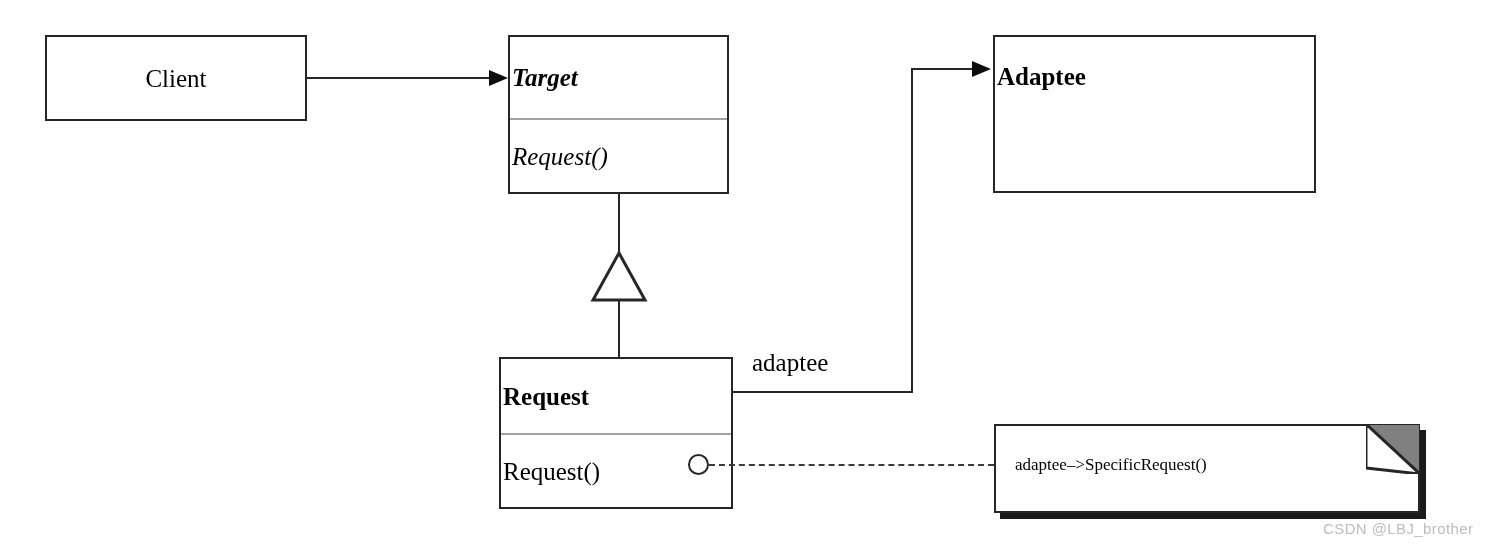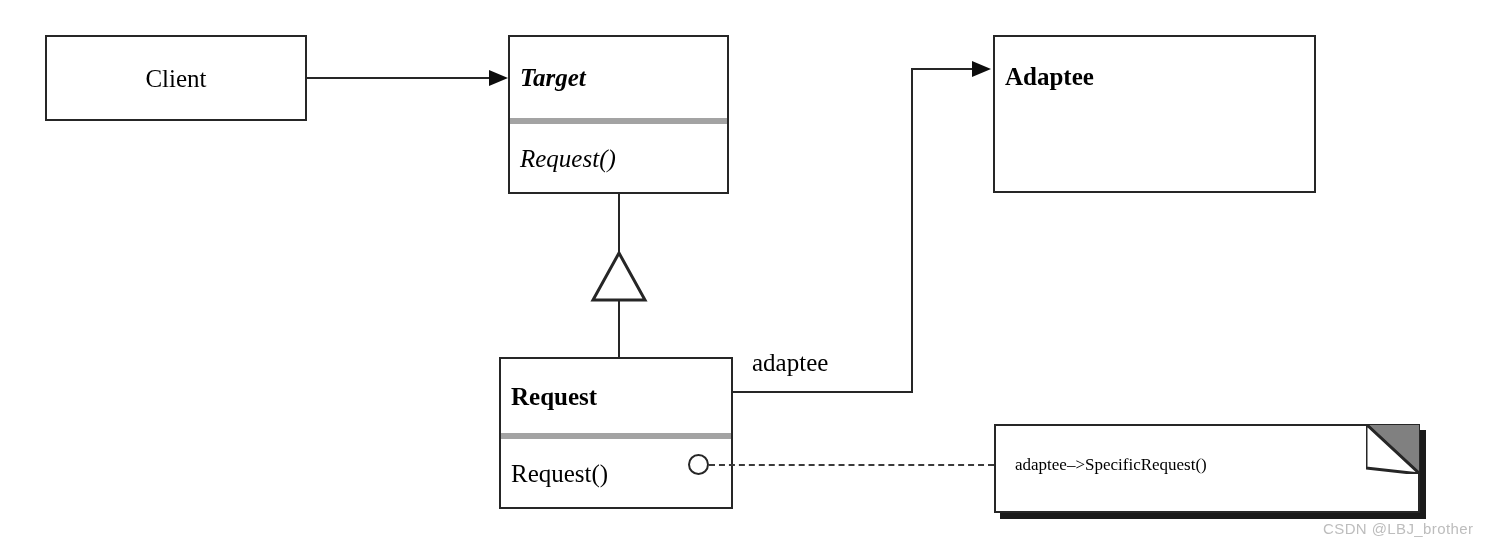--- a/index.html
+++ b/index.html
@@ -26,31 +26,31 @@
     background: #ffffff;
     border: 2px solid #262626;
     box-sizing: border-box;
   }
   .uml-compartment {
     box-sizing: border-box;
     display: flex;
     align-items: center;
   }
   .uml-compartment.divider-top {
-    border-top: 6px solid #a3a3a3;
+    border-top: 2px solid #a3a3a3;
   }
   .cname {
     font-size: 25px;
     line-height: 1;
     white-space: nowrap;
   }
   .cname.bold          { font-weight: bold; }
   .cname.italic        { font-style: italic; }
   .cname.bold-italic   { font-weight: bold; font-style: italic; }
-  .pad-left   { padding-left: 10px; }
+  .pad-left   { padding-left: 2px; }
   .center-txt { justify-content: center; }
 
   
   .line-h {
     position: absolute;
     height: 0;
     border-top: 2px solid #262626;
   }
   .line-v {
     position: absolute;

